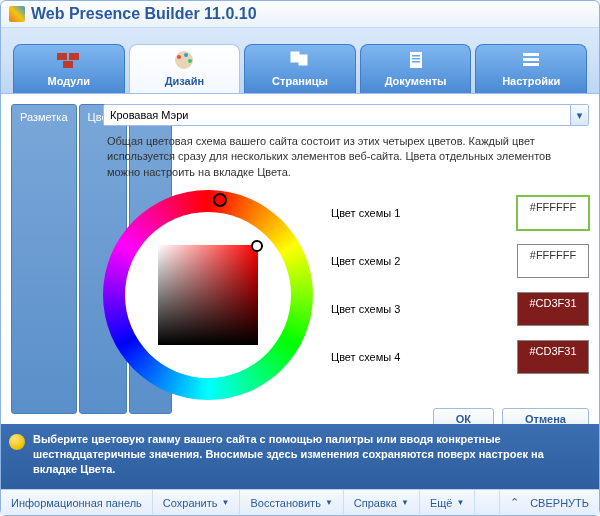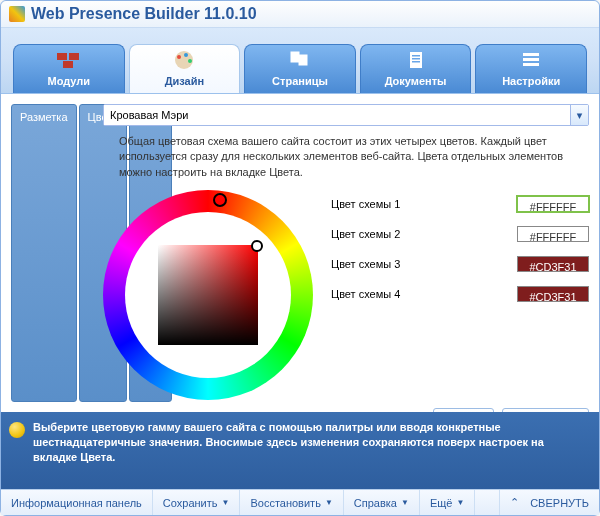--- a/index.html
+++ b/index.html
@@ -15,38 +15,38 @@
 .mtab.active{background:linear-gradient(#fff,#f3f8ff);color:#2a5a9e;border-color:#a8c8ec}
 .mtab .ticon{width:28px;height:22px;margin:0 auto 4px;display:block}
 .body{display:flex;flex:1;padding:10px;gap:10px;background:#fff;overflow:hidden}
 .side{width:82px;display:flex;gap:2px}
 .stab{padding:6px 8px;border:1px solid #99bbe8;border-radius:3px;background:linear-gradient(#eaf2fc,#d5e6fa);cursor:pointer;font-size:11px}
 .stab.sel{background:linear-gradient(#7aa7d9,#5a8fc9);color:#fff;border-color:#4a7fba}
 .pane{flex:1;display:flex;flex-direction:column;min-width:0}
 .combo{display:flex;border:1px solid #a3bae9;border-radius:2px}
 .combo input{flex:1;border:none;padding:4px 6px;outline:none;font-size:11px}
 .combo .arrow{width:18px;background:linear-gradient(#f7fbff,#d8e8fb);border-left:1px solid #a3bae9;display:flex;align-items:center;justify-content:center;color:#2a5a9e;cursor:pointer}
-.desc{margin:8px 16px 10px;color:#333;line-height:1.4;font-size:11px}
+.desc{margin:8px 4px 10px;color:#333;line-height:1.4;font-size:11px}
 .picker-row{display:flex;gap:18px;align-items:flex-start}
 .wheel{position:relative;width:210px;height:210px;flex-shrink:0}
 .ring{position:absolute;inset:0;border-radius:50%;background:conic-gradient(red,#ff0,#0f0,#0ff,#00f,#f0f,red)}
 .ringmask{position:absolute;inset:22px;border-radius:50%;background:#fff}
 .ringcur{position:absolute;top:3px;left:110px;width:14px;height:14px;border:2px solid #000;border-radius:50%;background:red}
 .square{position:absolute;left:55px;top:55px;width:100px;height:100px;background:linear-gradient(to bottom,transparent,#000),linear-gradient(to right,#fff,red)}
 .sqcur{position:absolute;right:-5px;top:-5px;width:12px;height:12px;border:2px solid #000;border-radius:50%;background:#fff}
 .swatches{flex:1;display:flex;flex-direction:column;gap:14px;padding-top:6px}
 .srow{display:flex;align-items:center;}
 .srow label{flex:1;font-size:11px}
-.sw{width:72px;height:16px;border:1px solid #888;text-align:center;line-height:20px;font-size:11px;cursor:pointer}
+.sw{width:72px;height:34px;border:1px solid #888;text-align:center;line-height:20px;font-size:11px;cursor:pointer}
 .sw.light{background:#fff;color:#333}
 .sw.dark{background:#7f1d1d;color:#fff}
 .sw.active{outline:2px solid #7fc24a;outline-offset:-1px}
 .btnrow{margin-top:auto;display:flex;justify-content:flex-end;gap:8px;padding:8px 0}
 .btn{background:linear-gradient(#fff,#e8f0fa);border:1px solid #9cbce4;border-radius:3px;padding:4px 22px;color:#2a5a9e;font-weight:bold;cursor:pointer;font-size:11px}
-.tip{background:linear-gradient(#3b6fb1,#2e5e9e);color:#fff;padding:8px 10px 24px 32px;font-weight:bold;position:relative;font-size:11px;line-height:1.35}
+.tip{background:linear-gradient(#3b6fb1,#2e5e9e);color:#fff;padding:8px 10px 12px 32px;font-weight:bold;position:relative;font-size:11px;line-height:1.35}
 .tip::before{content:"";position:absolute;left:8px;top:10px;width:16px;height:16px;border-radius:50%;background:radial-gradient(circle at 35% 30%,#ffe680,#f1c40f 60%,#c79a0b)}
 .footer{display:flex;align-items:stretch;background:linear-gradient(#f5f9ff,#e4eefb);border-top:1px solid #b7cfeb}
 .fbtn{padding:6px 10px;color:#2a5a9e;border-right:1px solid #cddff4;cursor:pointer;display:flex;align-items:center;gap:4px;font-size:11px}
 .fbtn:last-child{margin-left:auto;border-right:none;border-left:1px solid #cddff4}
 .carr{color:#2a5a9e;font-size:8px}
 svg{display:block}
 </style>
 </head>
 <body>
 

